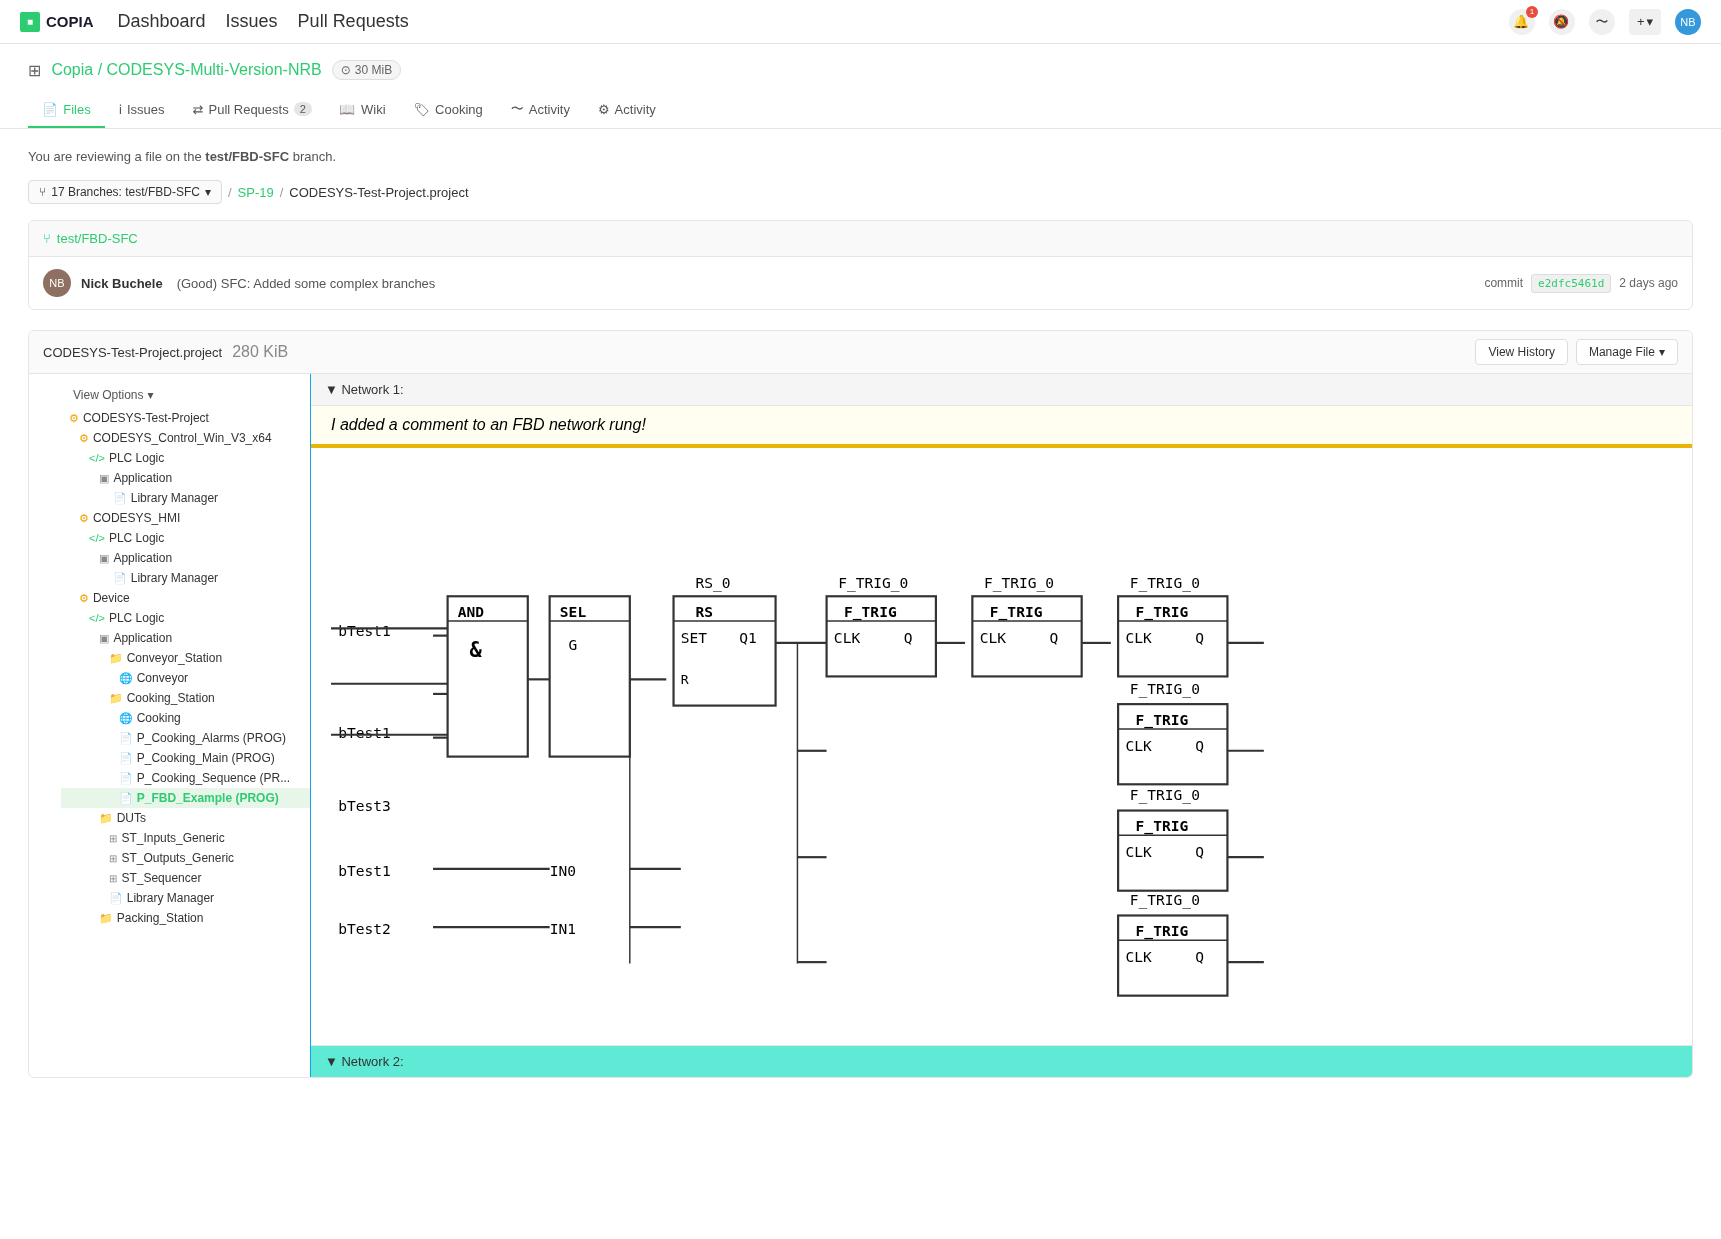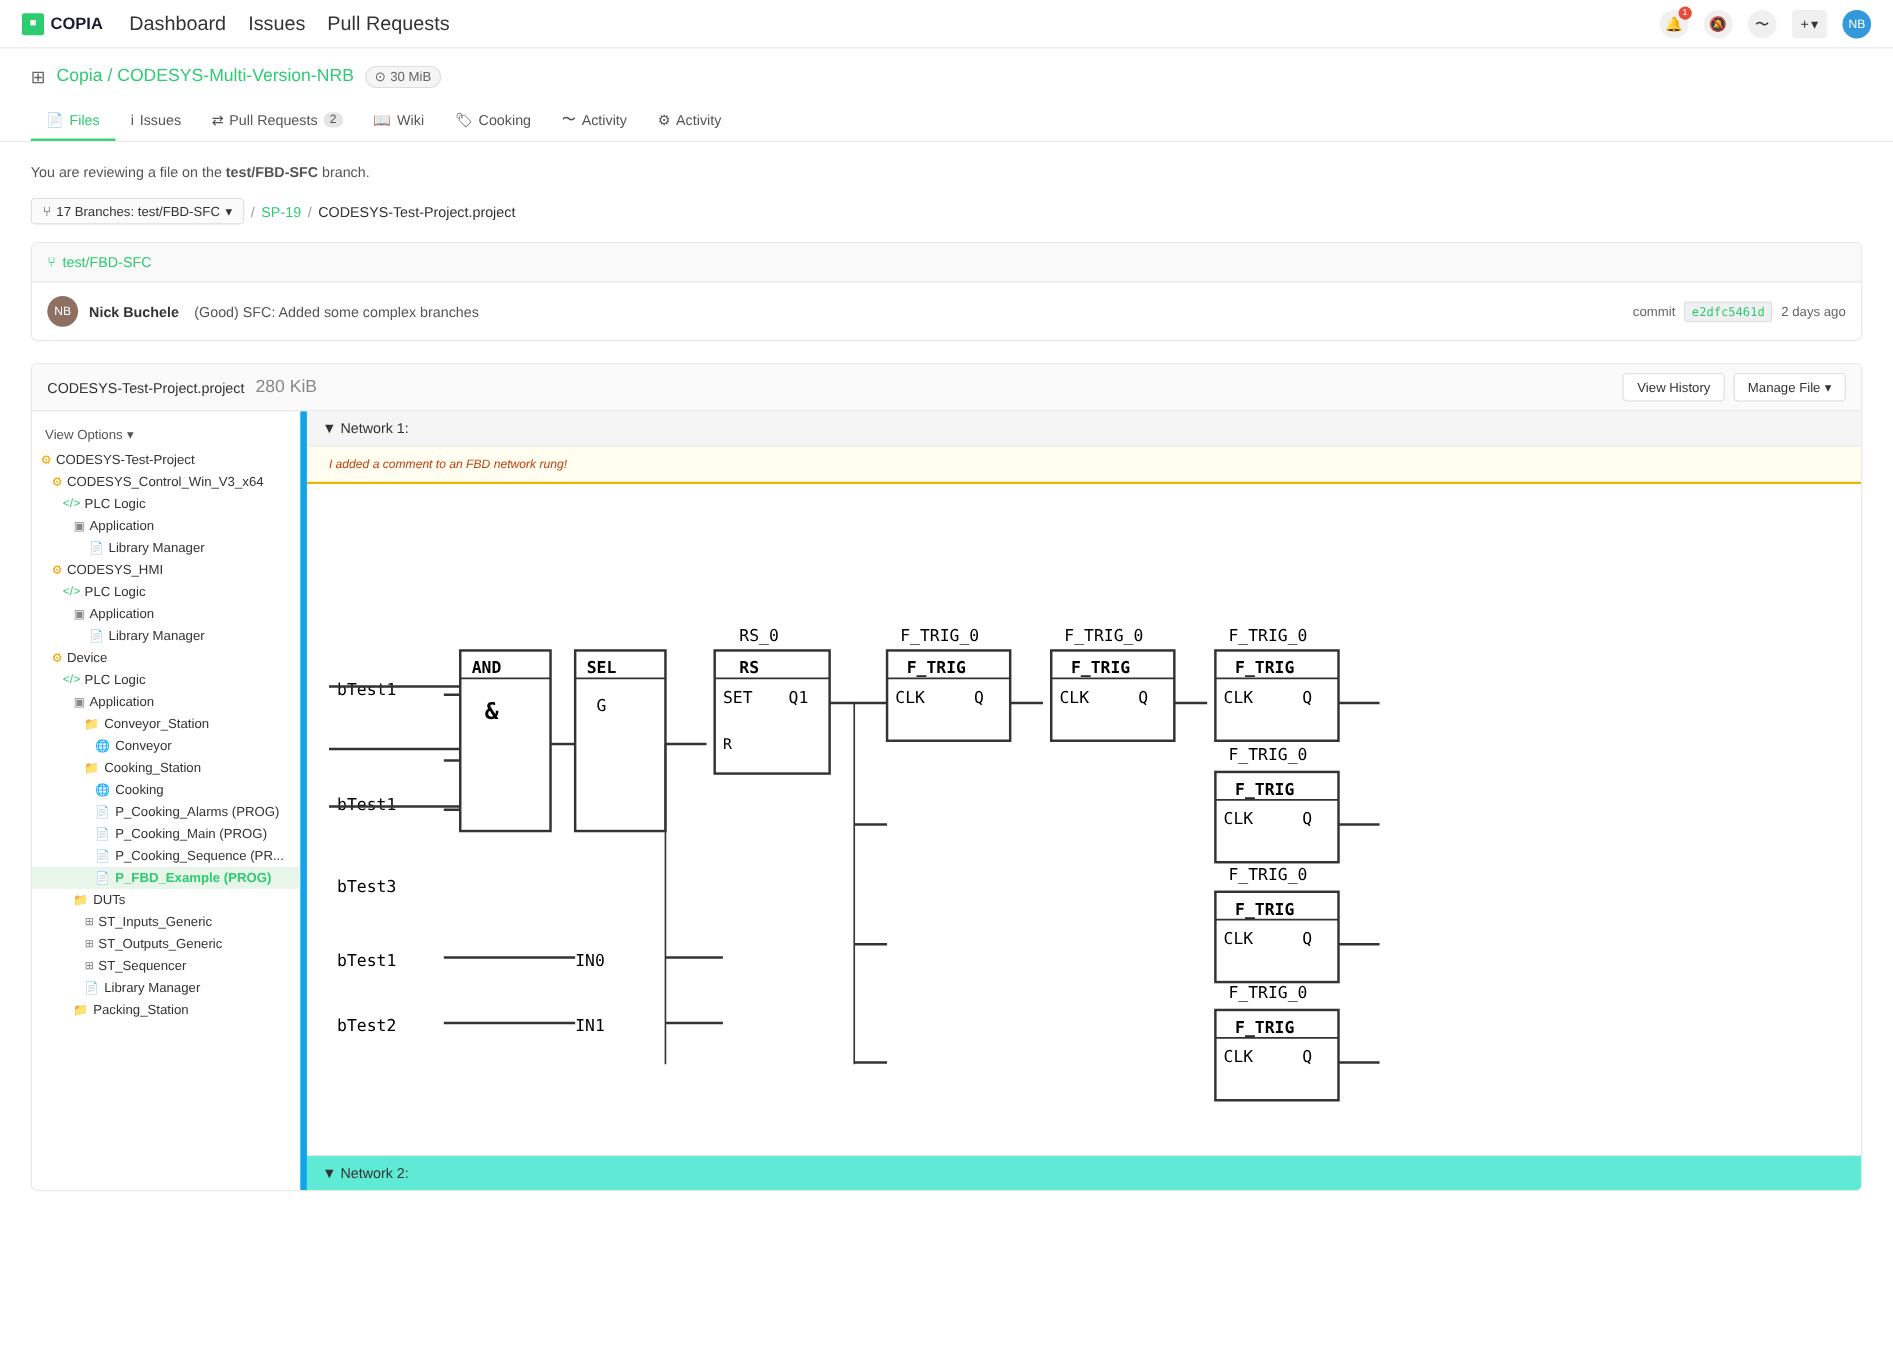--- a/index.html
+++ b/index.html
@@ -52,33 +52,33 @@
     
     .file-viewer { border: 1px solid #e5e5e5; border-radius: 6px; overflow: hidden; }
     .file-viewer-header { display: flex; align-items: center; padding: 8px 14px; background: #fafafa; border-bottom: 1px solid #e5e5e5; gap: 10px; }
     .file-name { font-size: 13px; font-weight: 500; }
     .file-size { font-size: 16px; color: #888; }
     .file-actions { margin-left: auto; display: flex; gap: 8px; }
     .btn { padding: 5px 12px; border: 1px solid #ddd; border-radius: 4px; background: #fff; cursor: pointer; font-size: 12px; color: #333; display: flex; align-items: center; gap: 4px; }
 
     
     .file-content { display: flex; min-height: 500px; }
-    .file-tree { width: 250px; border-right: 6px solid #0ea5e9; overflow-y: auto; padding: 8px 0; flex-shrink: 0; }
+    .file-tree { width: 250px; border-right: 1px solid #0ea5e9; overflow-y: auto; padding: 8px 0; flex-shrink: 0; margin-left: 32px; }
     .file-tree-header { padding: 6px 12px; font-size: 12px; color: #555; cursor: pointer; display: flex; align-items: center; gap: 4px; }
     .tree-item { padding: 3px 8px 3px 12px; font-size: 12px; cursor: pointer; display: flex; align-items: center; gap: 4px; color: #333; white-space: nowrap; overflow: hidden; text-overflow: ellipsis; }
     .tree-item.active { background: #e8f5e9; color: #2ecc71; font-weight: 600; }
     .tree-icon { font-size: 11px; color: #888; flex-shrink: 0; }
     .tree-icon.folder { color: #f0a500; }
     .tree-icon.green { color: #2ecc71; }
     .tree-icon.file { color: #888; }
 
     
     .fbd-area { flex: 1; overflow: auto; padding: 0; }
     .network-header { background: #f5f5f5; padding: 8px 14px; font-size: 13px; font-weight: 500; border-bottom: 1px solid #e5e5e5; cursor: pointer; display: flex; align-items: center; gap: 6px; }
-    .network-comment { background: #fffef0; border-bottom: 2px solid #eab308; padding: 10px 20px; font-size: 11px; color: #c2410c; font-style: italic; }
+    .network-comment { background: #fffef0; border-bottom: 4px solid #eab308; padding: 10px 20px; font-size: 16px; color: #000000; font-style: italic; }
     .fbd-diagram { padding: 20px; overflow: auto; }
 
     
     .fbd-svg { width: 100%; min-width: 950px; }
 
     .network2-header { background: #5eead4; padding: 8px 14px; font-size: 13px; font-weight: 500; border-top: 1px solid #e5e5e5; cursor: pointer; display: flex; align-items: center; gap: 6px; }
   </style>
 </head>
 <body>
 

